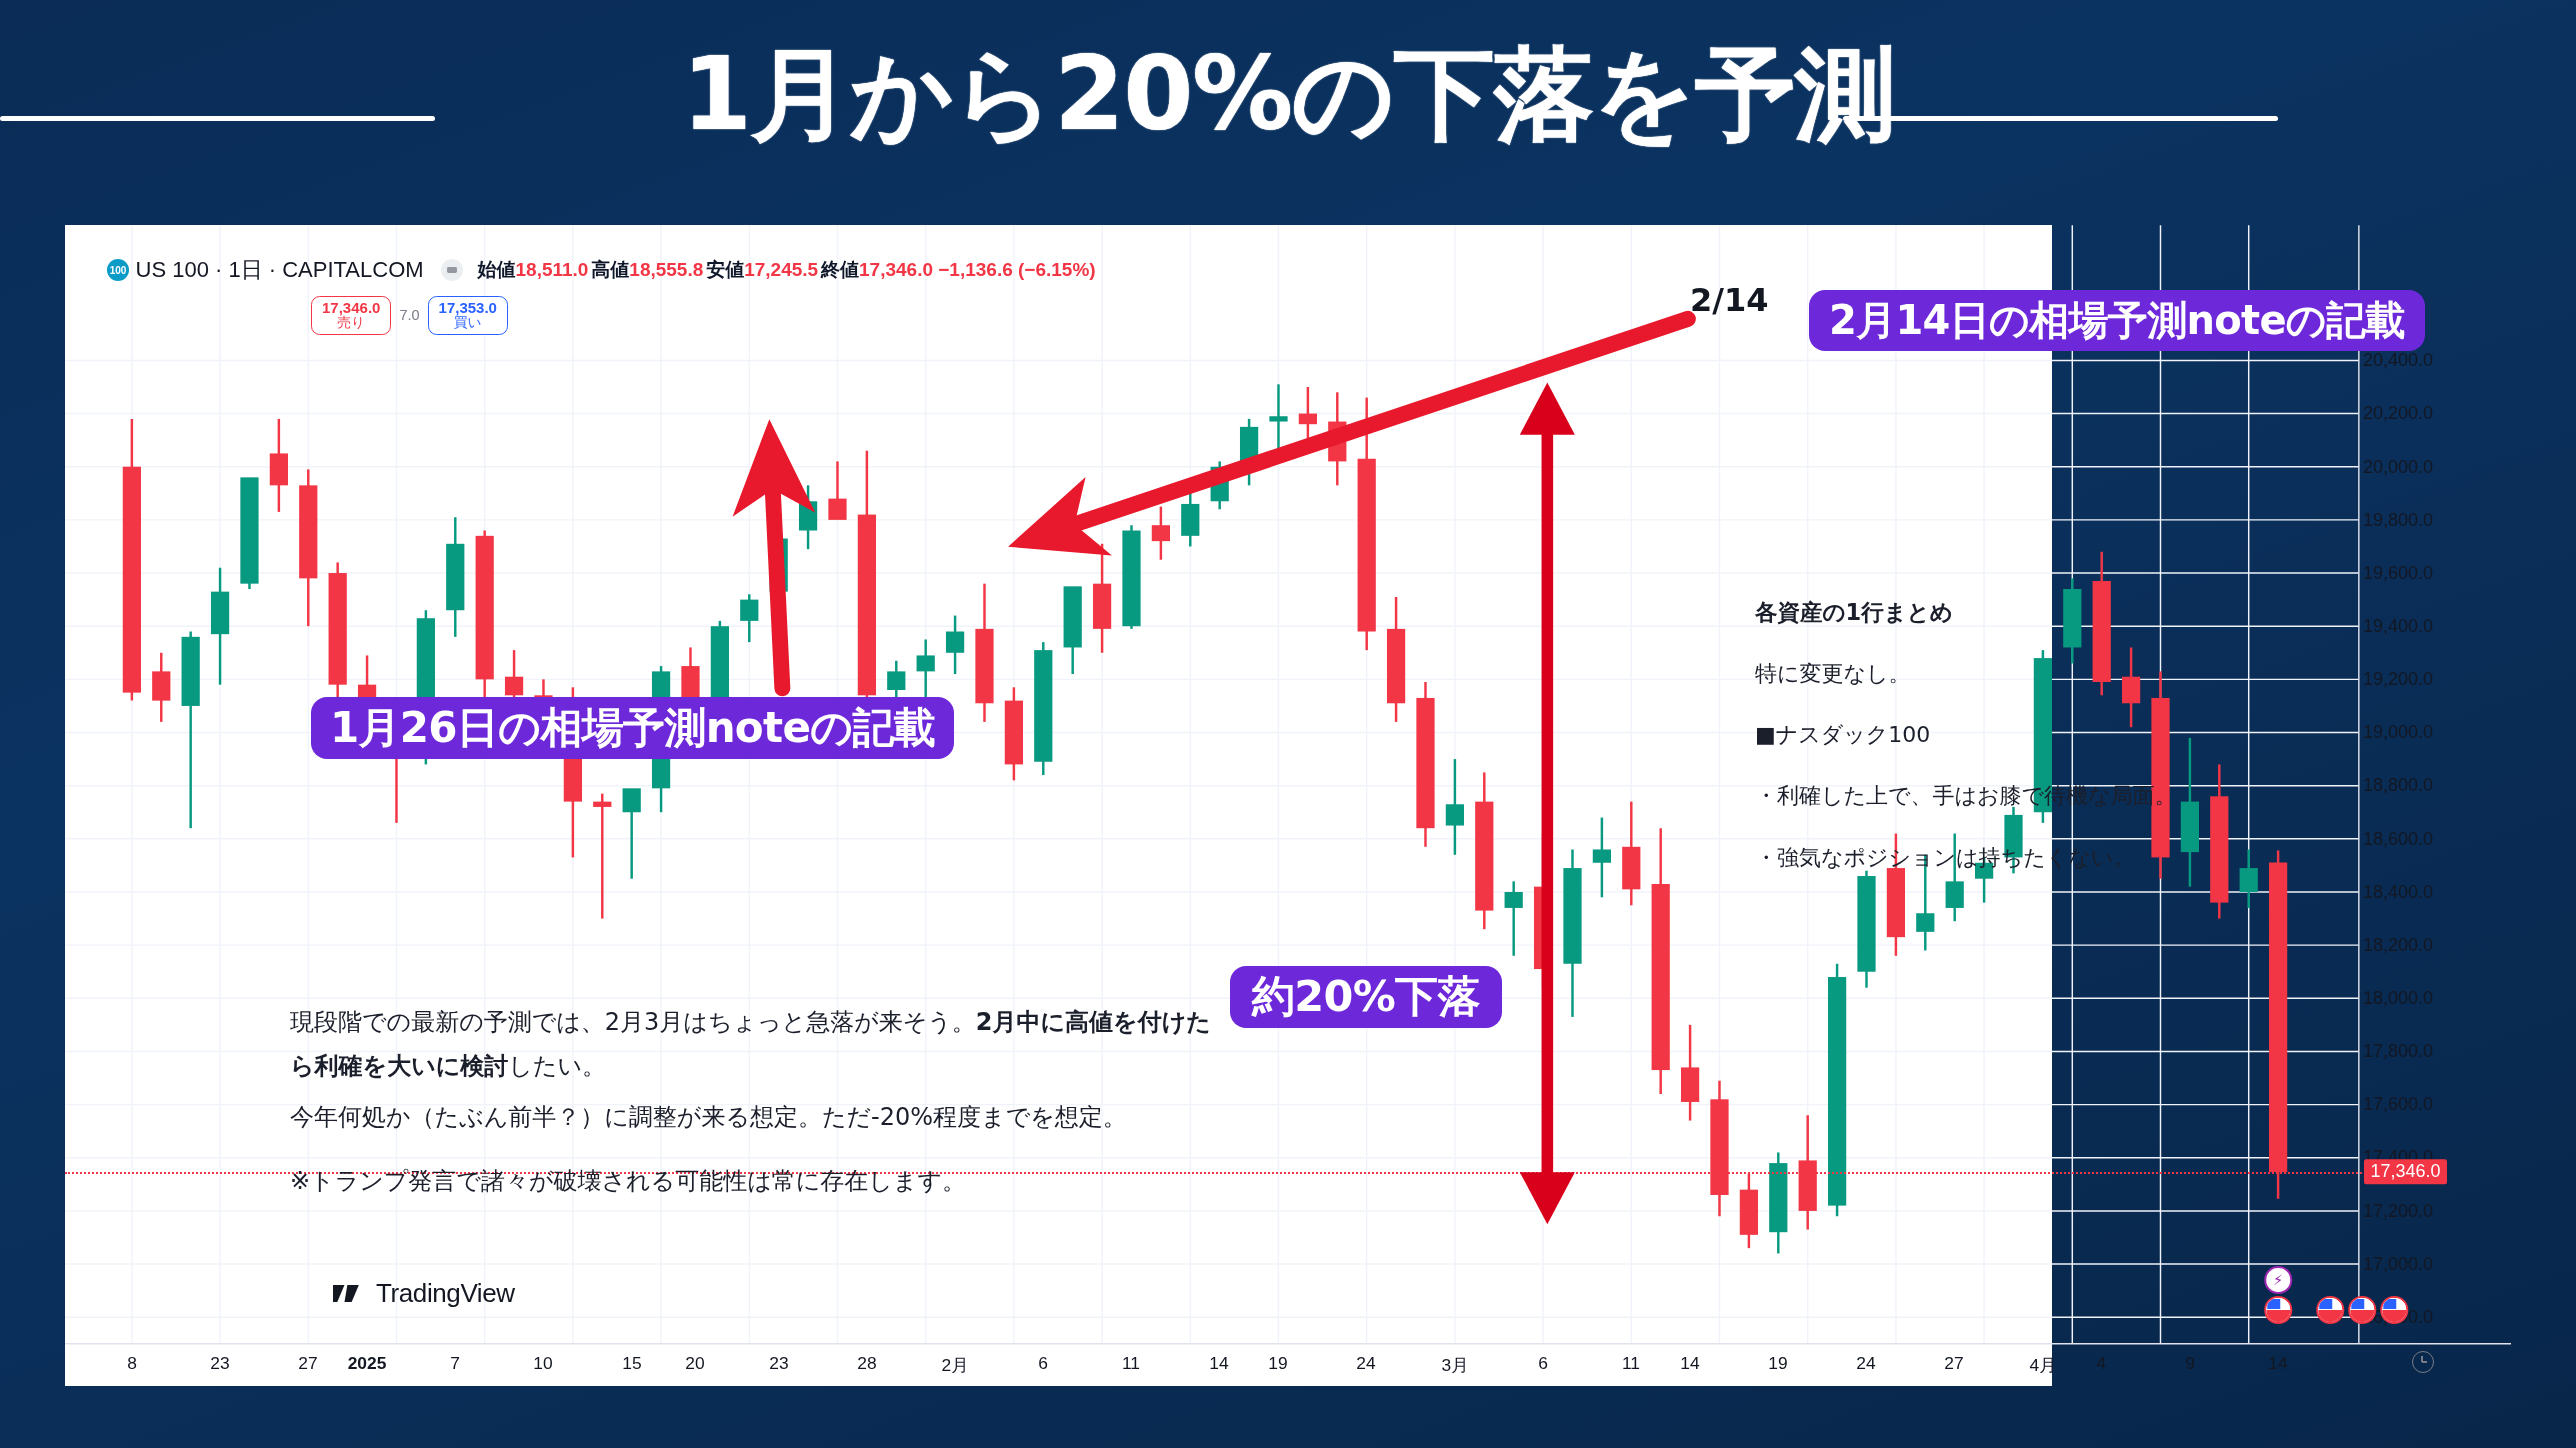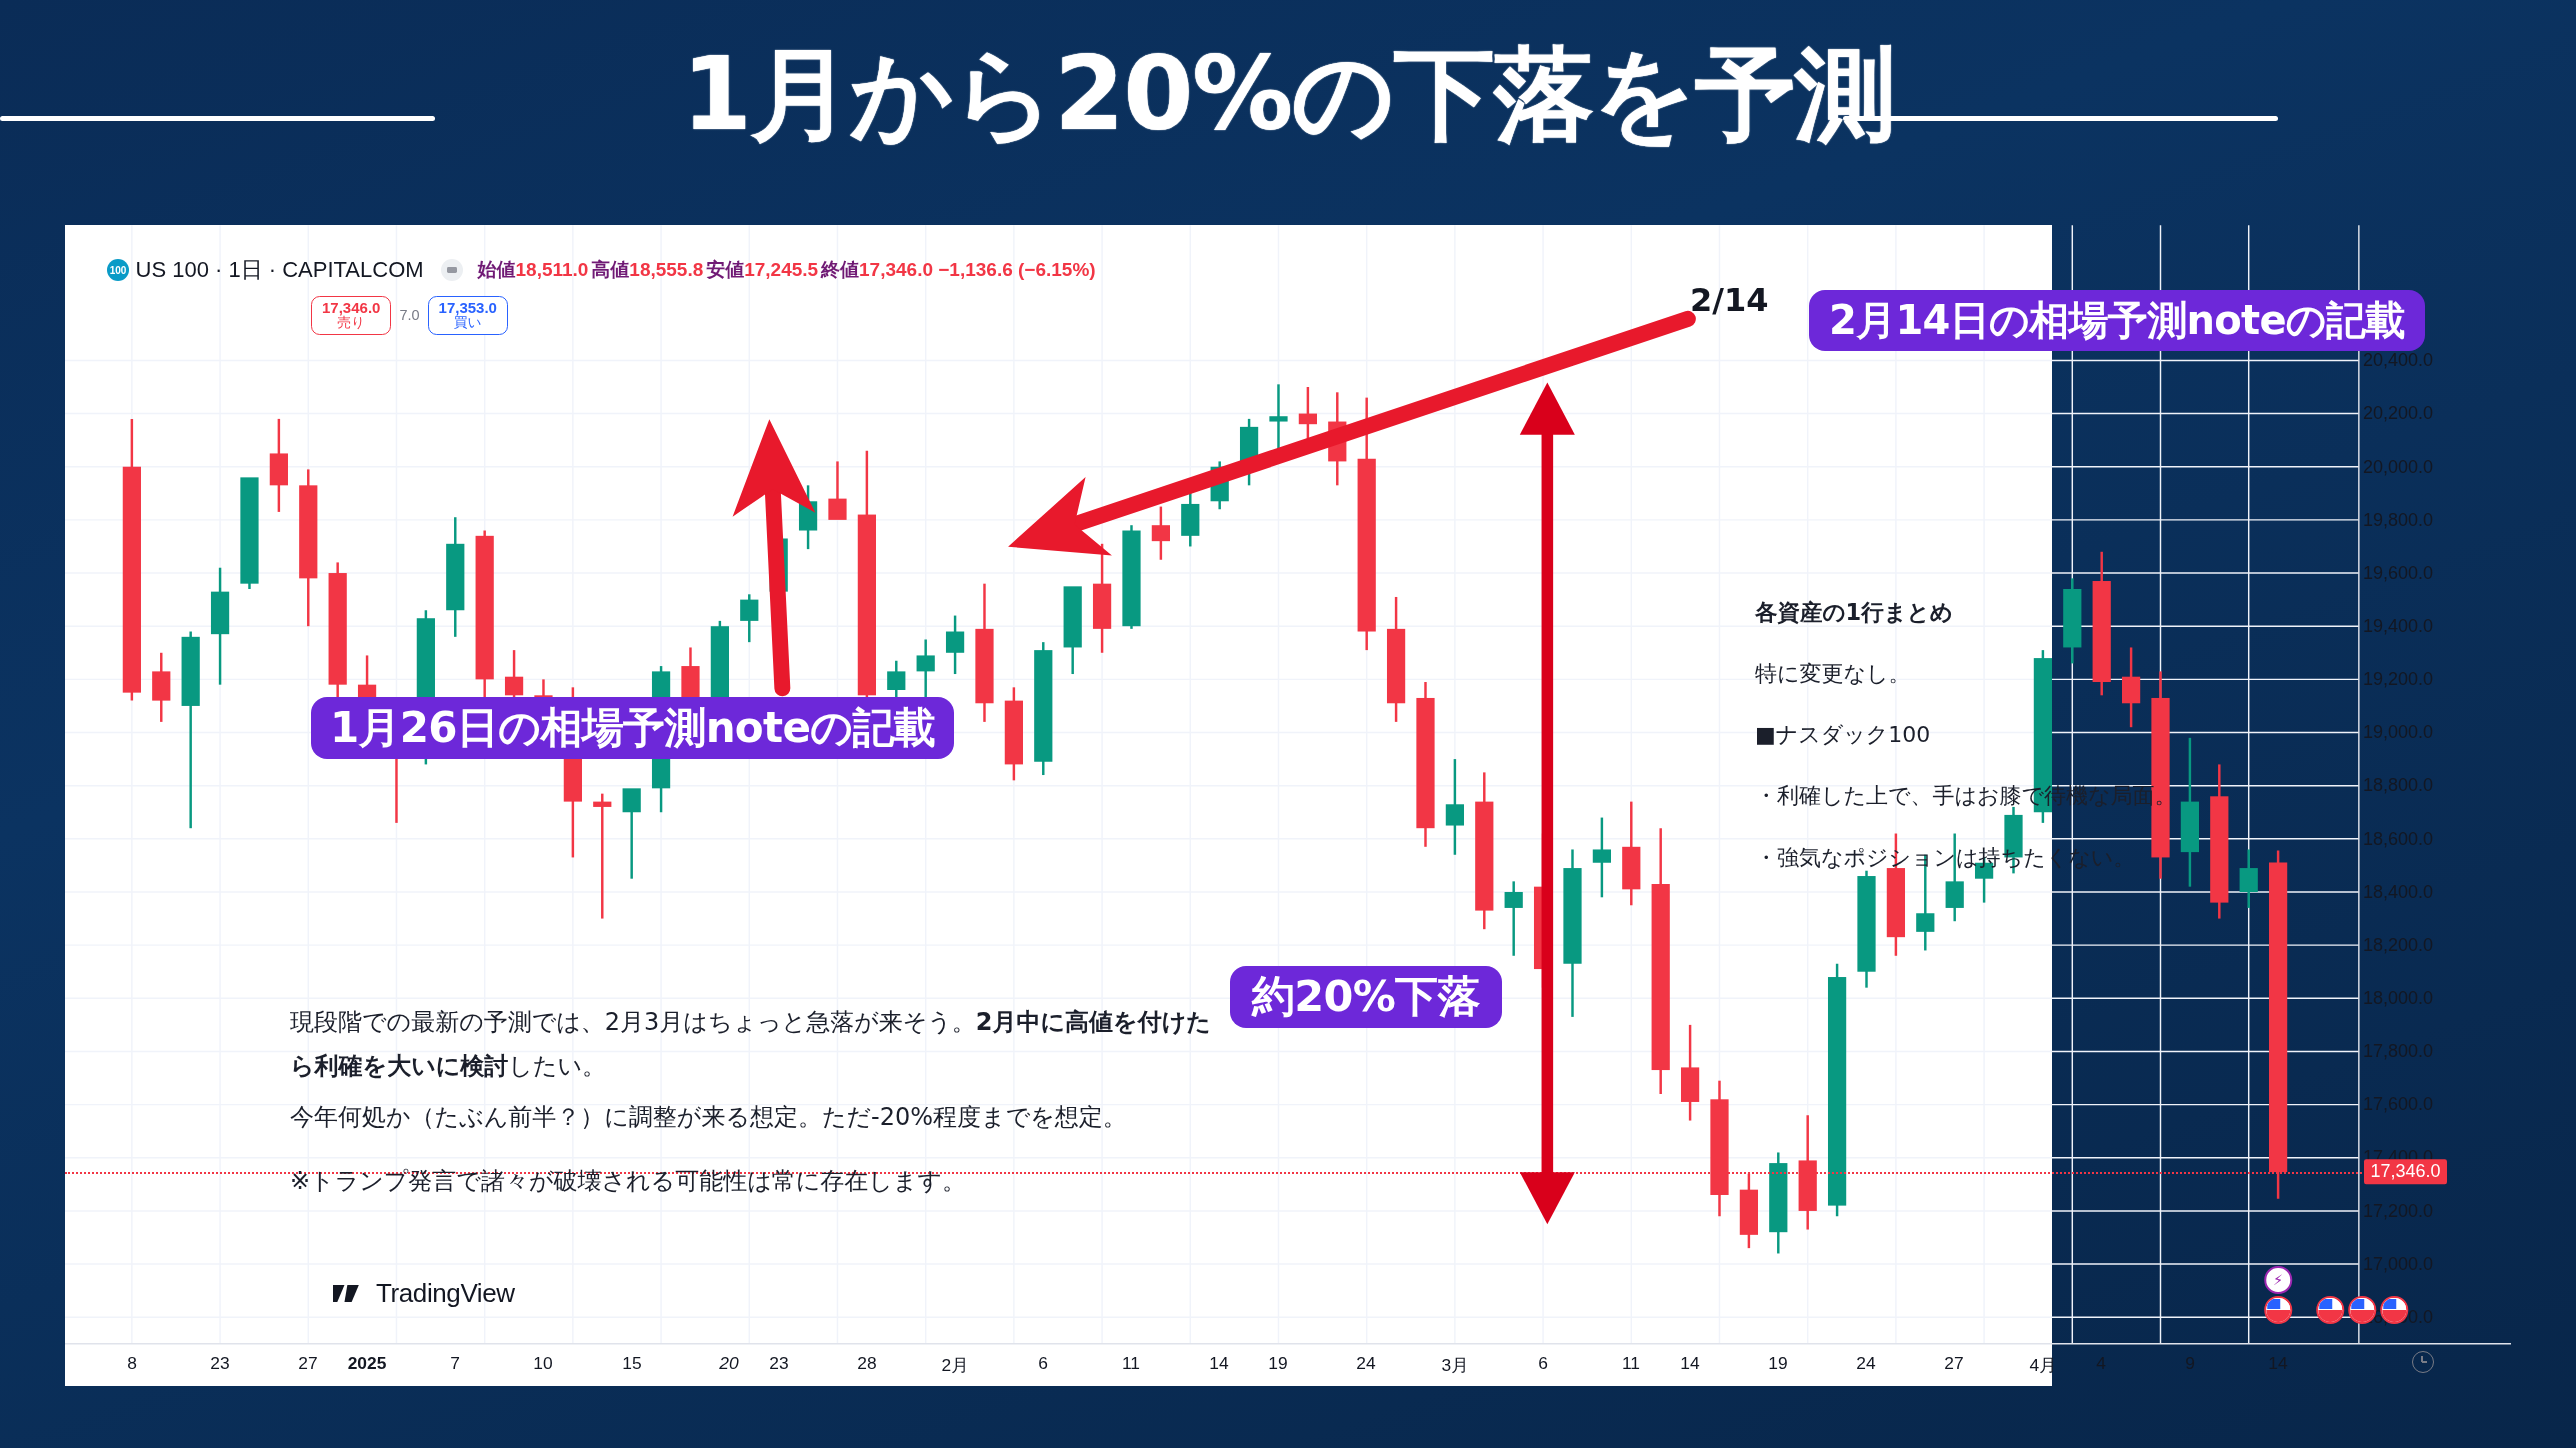--- a/index.html
+++ b/index.html
@@ -55,21 +55,21 @@
     font-size: 10px; font-weight: 700; display: flex; align-items: center;
     justify-content: center; margin-right: 6.5px; flex: none;
   }
   #tv-symbol { font-size: 22px; color: #131722; letter-spacing: 0px; }
   #tv-eye {
     width: 22px; height: 22px; border-radius: 50%; background: #eceff2;
     margin: 0 14.5px 0 17.4px; display: flex; align-items: center; justify-content: center; flex:none;
   }
   #tv-eye i { display:block; width:10px; height:5.8px; background:#9598a1; border-radius:1.4px; }
   .ohlc { font-size: 19px; font-weight: 600; margin-right: 2.9px; }
-  .ohlc .lab { color: #701a75; font-weight: 700; }
+  .ohlc .lab { color: #0f172a; font-weight: 700; }
   .ohlc .val { color: #f23645; font-weight: 600; }
 
   
   #pills { position: absolute; left: 246px; top: 71px; display: flex; align-items: center; }
   .pill {
     border-radius: 8.7px; padding: 2.9px 10px; text-align: center; line-height: 1.08;
     font-size: 15px; font-weight: 700; background: #fff;
   }
   .pill .p { font-size: 15px; }
   .pill .t { font-size: 13.8px; font-weight: 400; }
@@ -434,21 +434,21 @@
 
     <div id="date-axis">
       <div id="axis-clock"></div>
     <div class="dtick" style="left: 67px;">8</div>
         <div class="dtick" style="left: 155px;">23</div>
         <div class="dtick" style="left: 243px;">27</div>
         <div class="dtick bold" style="left: 302px;">2025</div>
         <div class="dtick" style="left: 390px;">7</div>
         <div class="dtick" style="left: 478px;">10</div>
         <div class="dtick" style="left: 567px;">15</div>
-        <div class="dtick" style="left: 664px; font-style: italic;">20</div>
+        <div class="dtick" style="left: 630px;">20</div>
         <div class="dtick" style="left: 714px;">23</div>
         <div class="dtick" style="left: 802px;">28</div>
         <div class="dtick" style="left: 890px; text-align: right;">2月</div>
         <div class="dtick" style="left: 978px;">6</div>
         <div class="dtick" style="left: 1066px;">11</div>
         <div class="dtick" style="left: 1154px;">14</div>
         <div class="dtick" style="left: 1213px;">19</div>
         <div class="dtick" style="left: 1301px;">24</div>
         <div class="dtick" style="left: 1390px;">3月</div>
         <div class="dtick" style="left: 1478px;">6</div>

